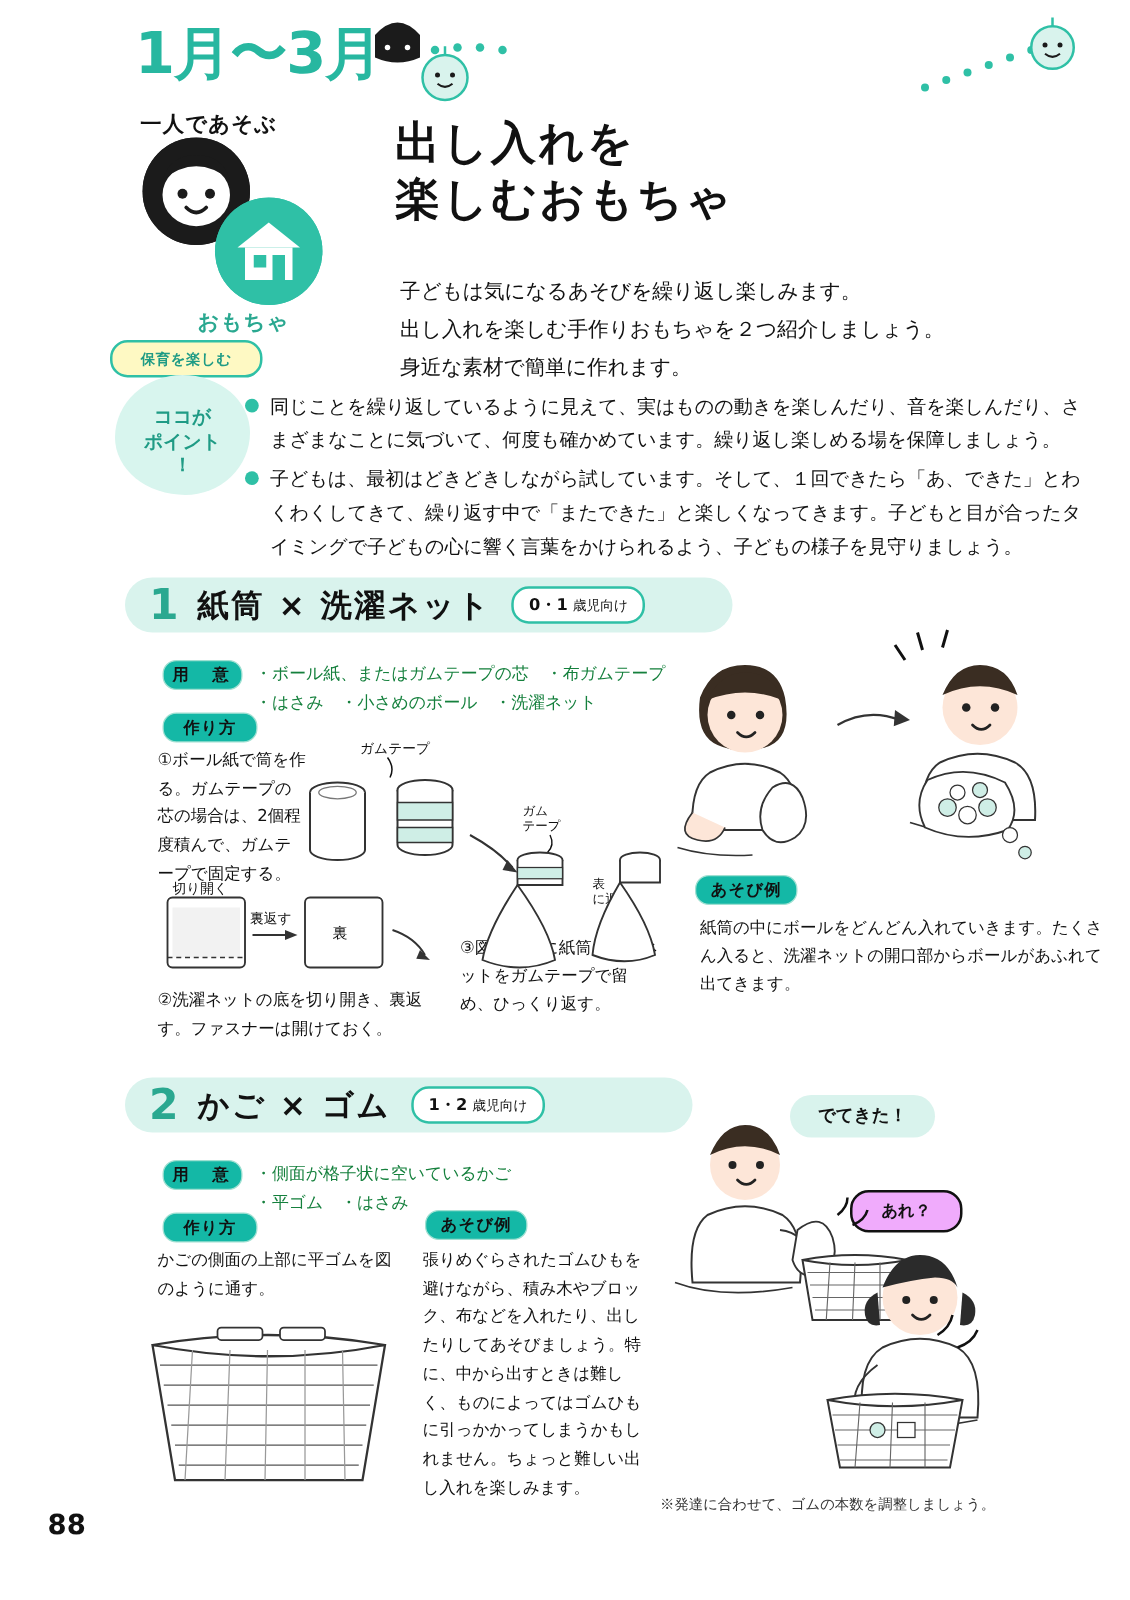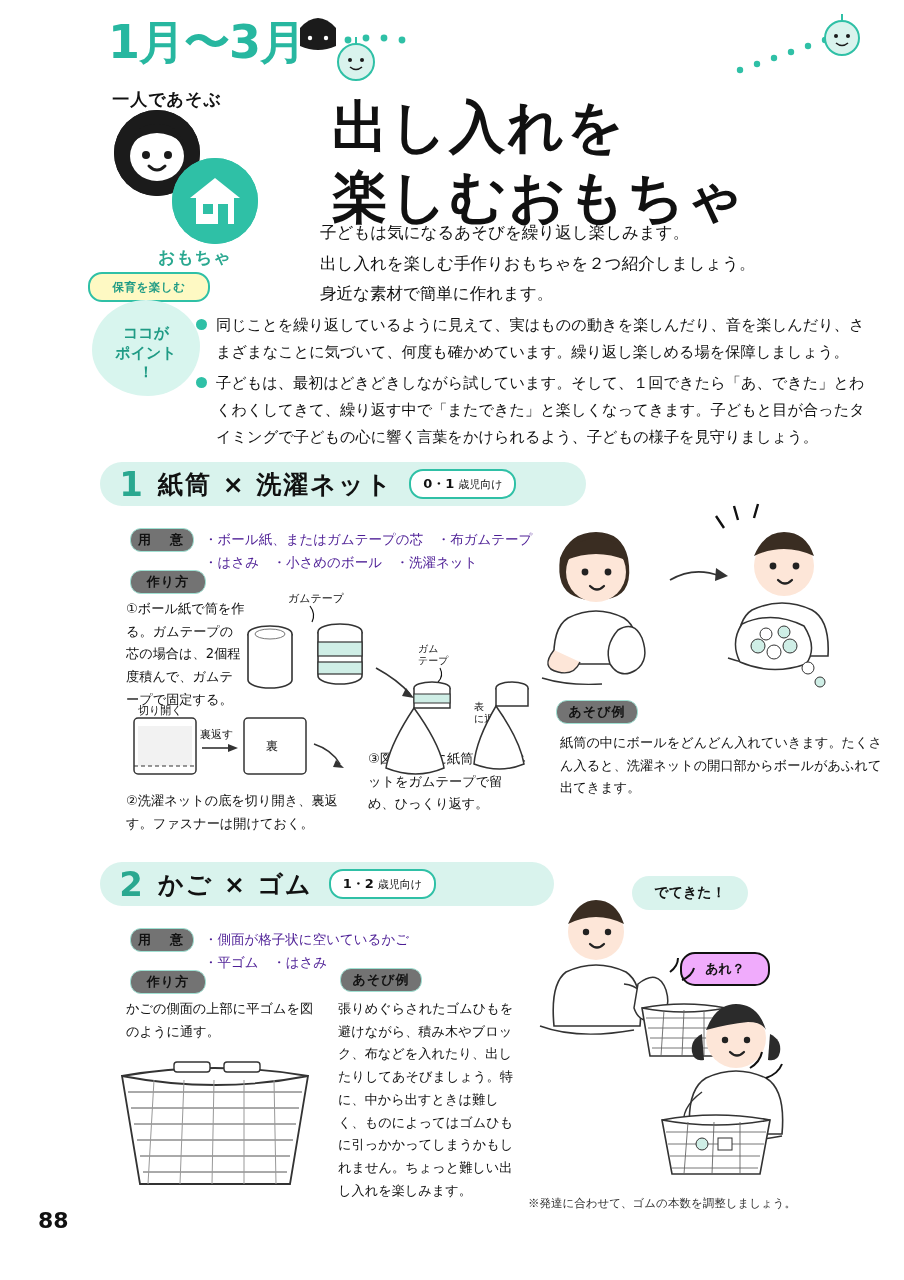--- a/index.html
+++ b/index.html
@@ -40,21 +40,21 @@
     background:#2fc0a6;
   }
   .label-omocha{
     position:absolute;left:70px;top:158px;width:116px;text-align:left;
     font-size:17px;font-weight:bold;color:#2aa890;letter-spacing:1px;
   }
 
   
   .title-block{position:absolute;left:316px;top:92px;width:560px;}
   .big-title{
-    font-size:56px;line-height:1.25;font-weight:bold;color:#111;letter-spacing:2px;margin-left:16px;
+    font-size:36px;line-height:1.25;font-weight:bold;color:#111;letter-spacing:2px;
   }
   .lead{
     position:absolute;left:320px;top:218px;width:560px;
     font-size:16.5px;line-height:1.85;color:#111;
   }
 
   
   .ribbon{
     position:absolute;left:88px;top:272px;width:118px;height:26px;
     border:2px solid #2fc0a6;border-radius:14px;background:#fef9c3;
@@ -100,23 +100,23 @@
   }
   .age-pill .small{font-size:11px;font-weight:normal;margin-left:4px;}
 
   
   .tag{
     display:inline-flex;align-items:center;justify-content:center;
     width:62px;height:22px;border:1.6px solid #2fc0a6;border-radius:11px;background:#fff;
     font-size:13px;font-weight:bold;color:#111;letter-spacing:3px;
   }
   .tag.wide{width:74px;letter-spacing:1px;}
-  .tag.solid{background:#737373;border-color:#9fe0d2;}
-
-  .mat-row{font-size:13.5px;line-height:1.7;color:#4c1d95;}
+  .tag.solid{background:#14b8a6;border-color:#9fe0d2;}
+
+  .mat-row{font-size:13.5px;line-height:1.7;color:#15803d;}
 
   .body-text{font-size:13.2px;line-height:1.72;color:#111;}
   .note-foot{
     font-size:11.5px;color:#333;
   }
 
   .page-num{
     position:absolute;left:38px;top:1208px;font-size:22px;font-weight:bold;color:#111;
   }
 

